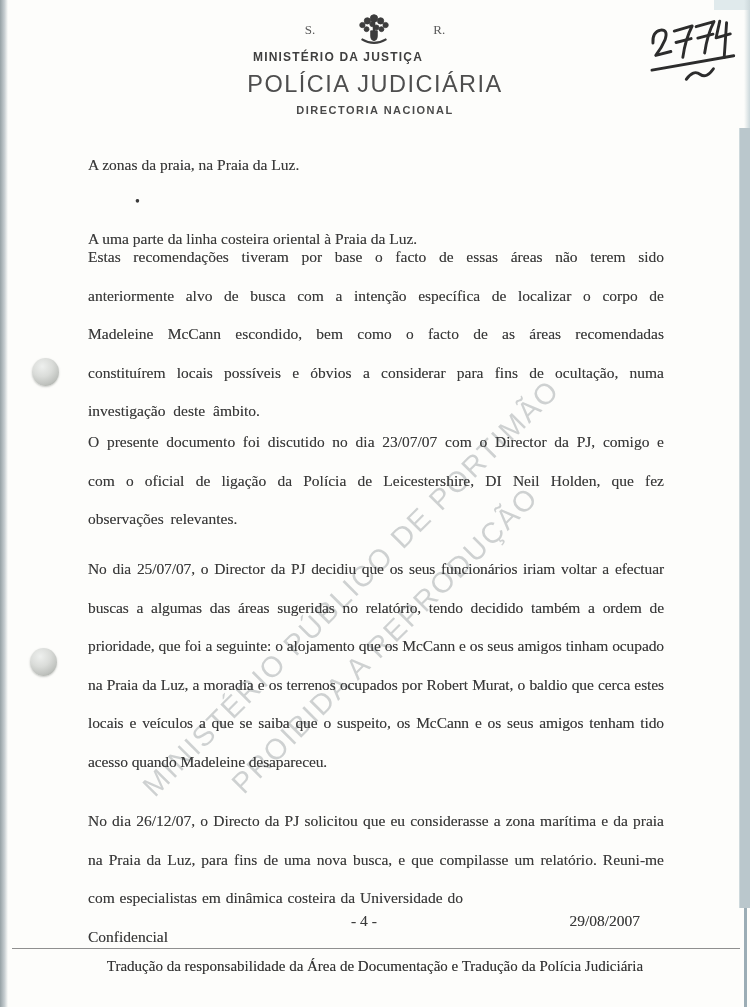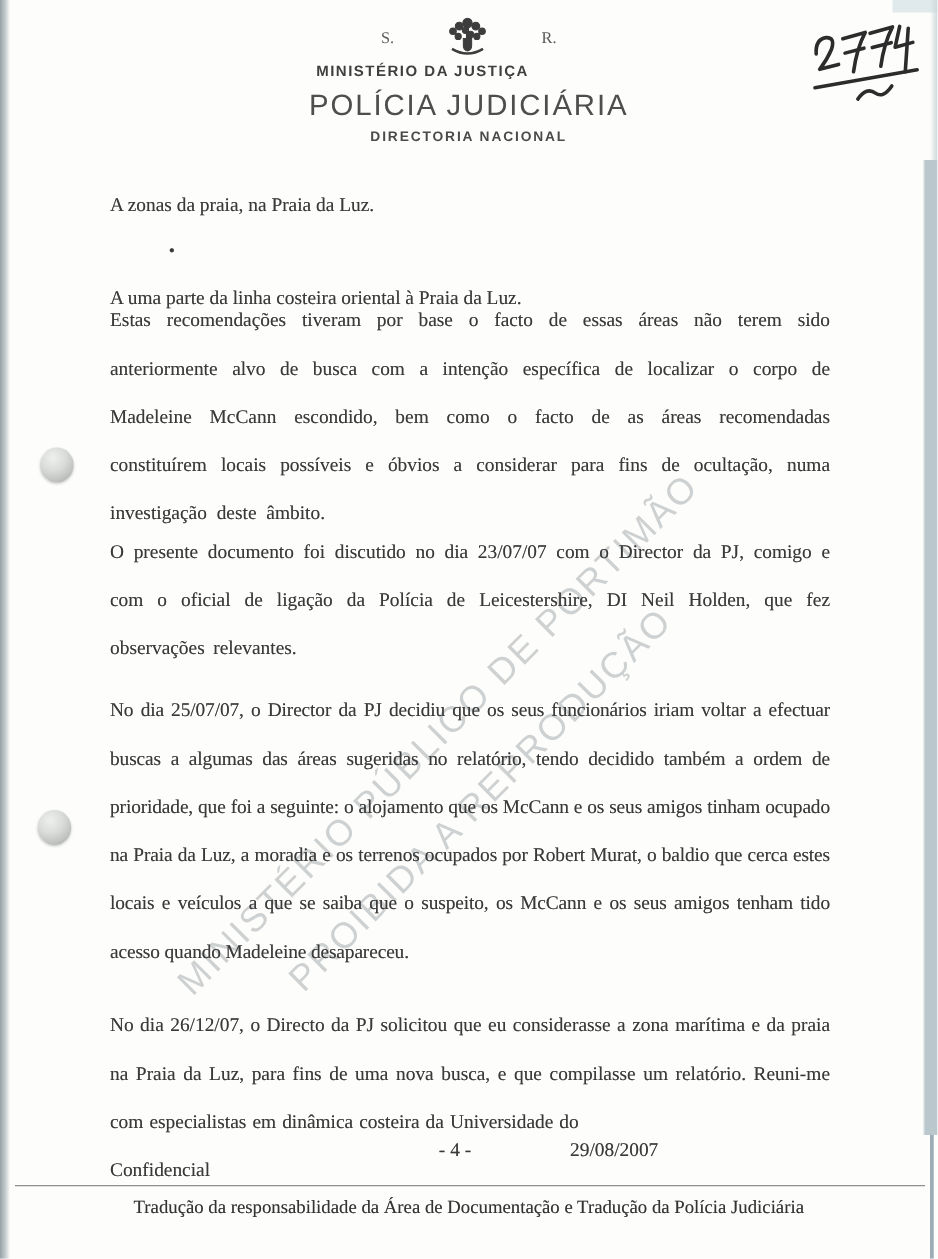--- a/index.html
+++ b/index.html
@@ -110,21 +110,21 @@
   #wm2 { left:237px; top:772px; font-size:29px; transform:rotate(-45deg); }
 
   
   .footer-row {
     position:absolute; left:88px; top:912px; width:576px;
     display:flex; font-size:15.5px; color:#3a3a3a; z-index:2;
     text-shadow:0 0 0.5px rgba(70,70,70,0.55);
   }
   .footer-left { flex:1; text-align:left;margin-top:16px; }
   .footer-center { flex:1; text-align:center; }
-  .footer-right { flex:1; padding-right:24px; }
+  .footer-right { flex:1; text-align:right; padding-right:24px; }
 
   .divider {
     position:absolute; left:12px; top:948px; width:728px; height:0;
     border-top:1.6px solid #8f8f8f; z-index:2;
   }
   .translation {
     position:absolute; left:0; top:958px; width:750px;
     text-align:center; font-size:15px; color:#343434; z-index:2;
     text-shadow:0 0 0.5px rgba(70,70,70,0.55);
   }

